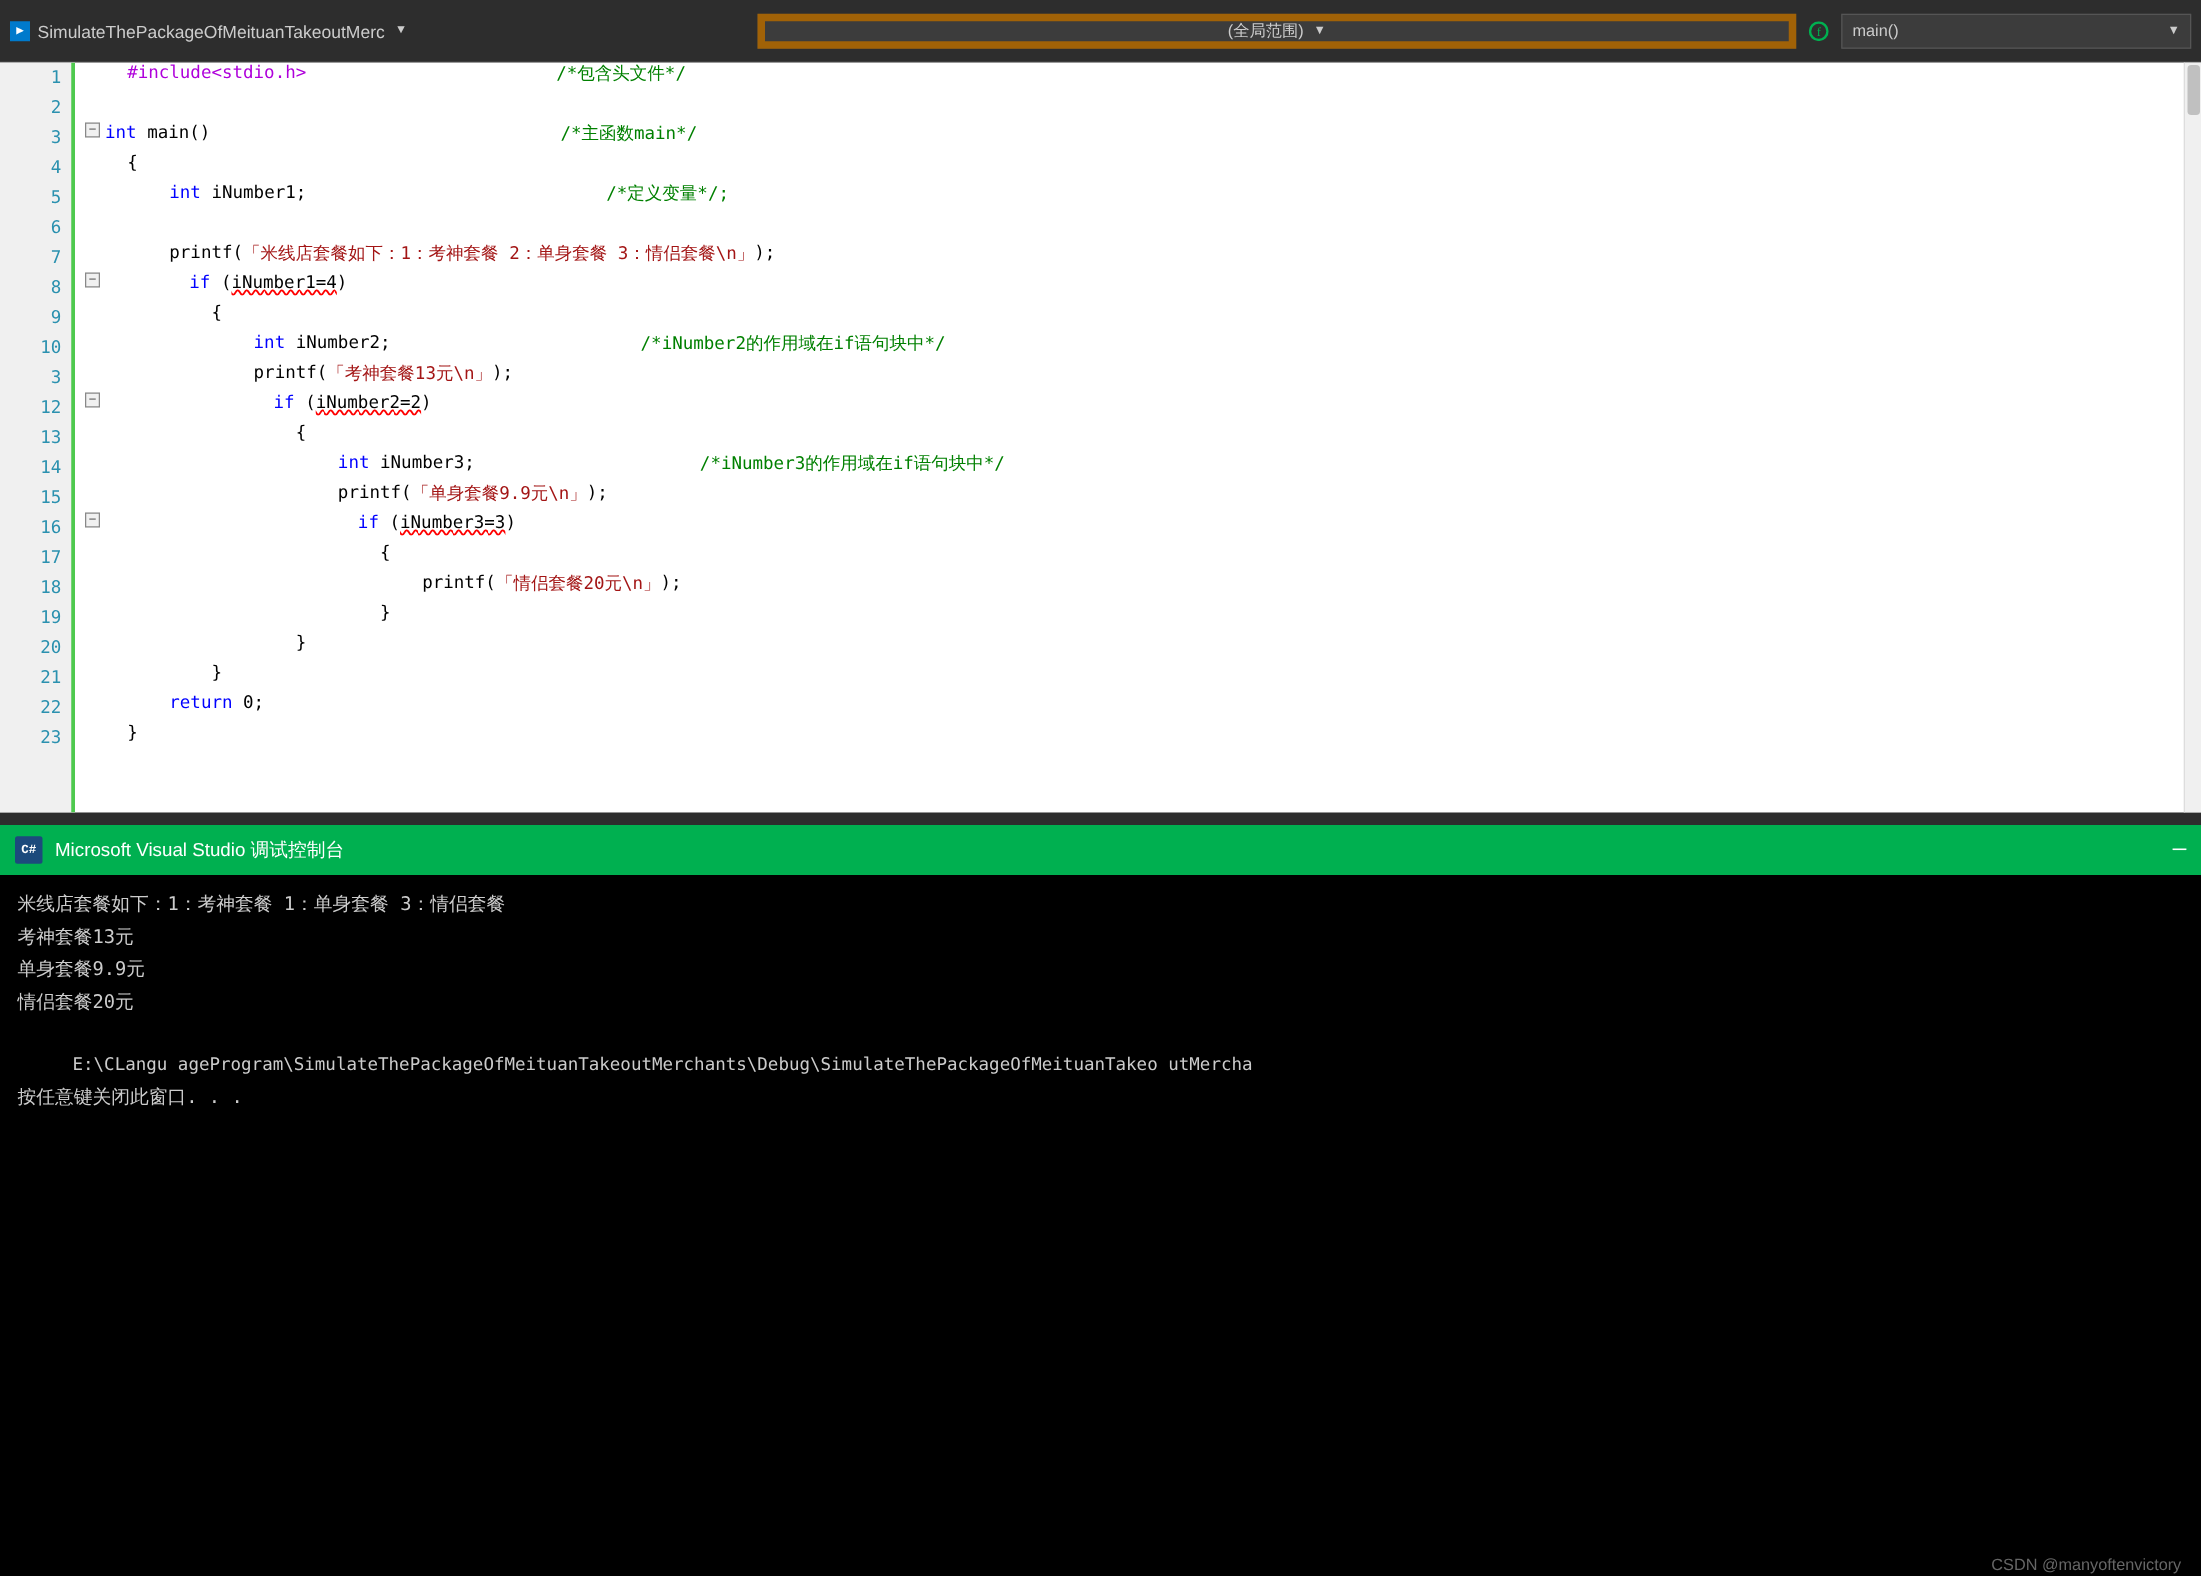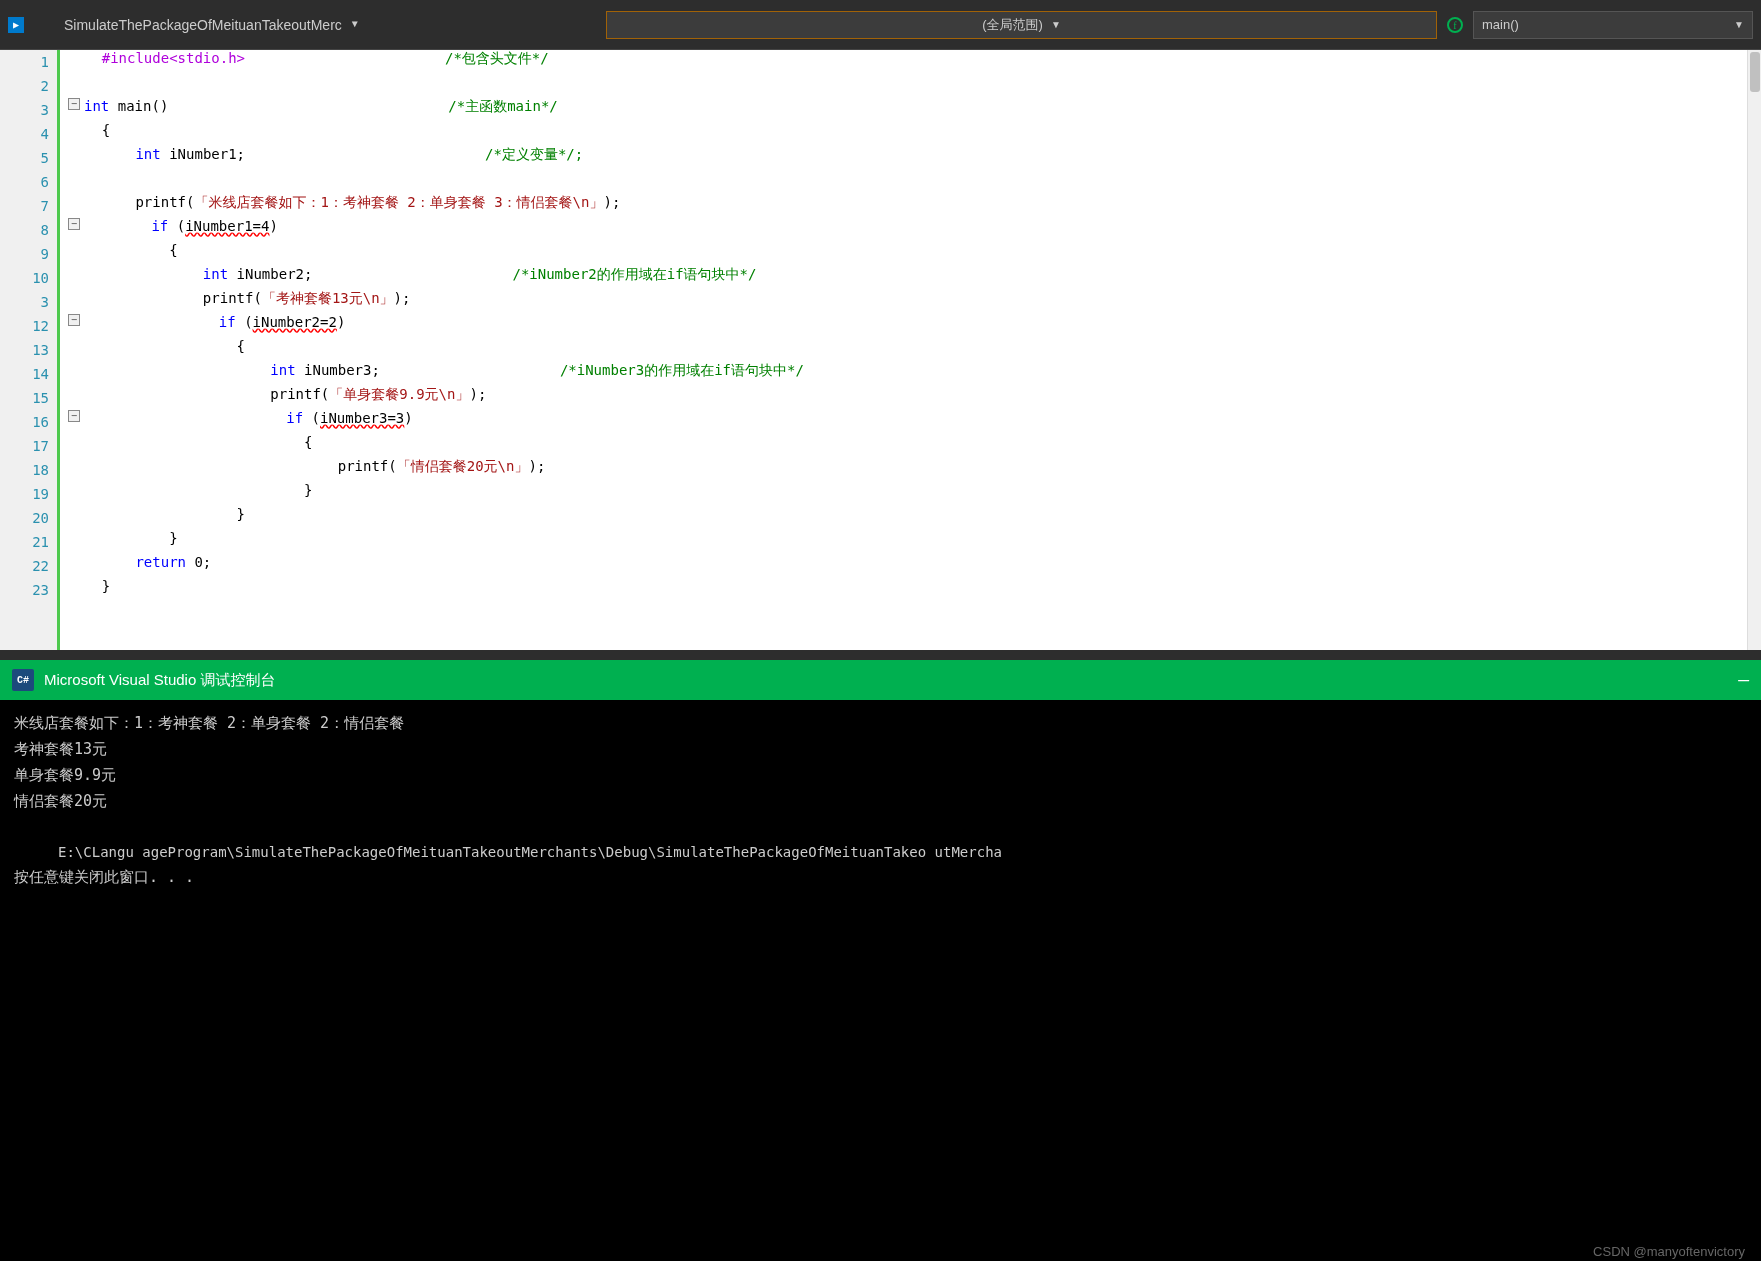--- a/index.html
+++ b/index.html
@@ -36,32 +36,31 @@
       justify-content: center;
       font-size: 10px;
       color: white;
       font-weight: bold;
       flex-shrink: 0;
     }
     .title-text {
       color: #cccccc;
       font-size: 14px;
       font-family: 'Segoe UI', sans-serif;
-      margin-left: 34px;
     }
     .title-dropdown {
       color: #cccccc;
       font-size: 12px;
       cursor: pointer;
       padding: 2px 4px;
     }
     .scope-dropdown {
       flex: 1;
       background: #3c3c3c;
-      border: 1px solid #a16207;
+      border: 6px solid #a16207;
       color: #cccccc;
       font-size: 13px;
       font-family: 'Segoe UI', sans-serif;
       padding: 4px 8px;
       height: 28px;
       display: flex;
       align-items: center;
       justify-content: center;
     }
     .func-dropdown {
@@ -446,21 +445,21 @@
   <div class="console-header-left">
     <div class="console-icon">
       <span>C#</span>
     </div>
     <span class="console-title">Microsoft Visual Studio 调试控制台</span>
   </div>
   <span class="console-minimize">—</span>
 </div>
 
 <div class="console-body">
-  <div class="console-line">米线店套餐如下：1：考神套餐 2：单身套餐  2：情侣套餐</div>
+  <div class="console-line">米线店套餐如下：1：考神套餐 1：单身套餐  3：情侣套餐</div>
   <div class="console-line">考神套餐13元</div>
   <div class="console-line">单身套餐9.9元</div>
   <div class="console-line">情侣套餐20元</div>
   <div class="console-line">&nbsp;</div>
   <div class="console-path">E:\CLangu ageProgram\SimulateThePackageOfMeituanTakeoutMerchants\Debug\SimulateThePackageOfMeituanTakeo utMercha</div>
   <div class="console-line">按任意键关闭此窗口. . .</div>
   <div class="watermark">CSDN @manyoftenvictory</div>
 </div>
 
 </body></html>

